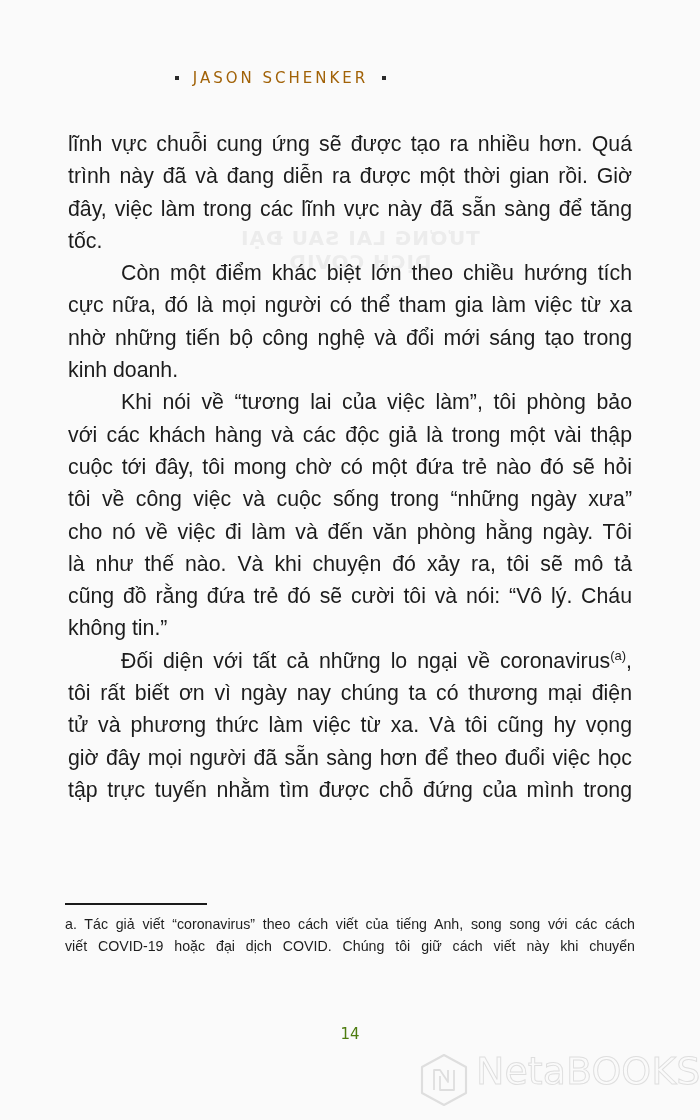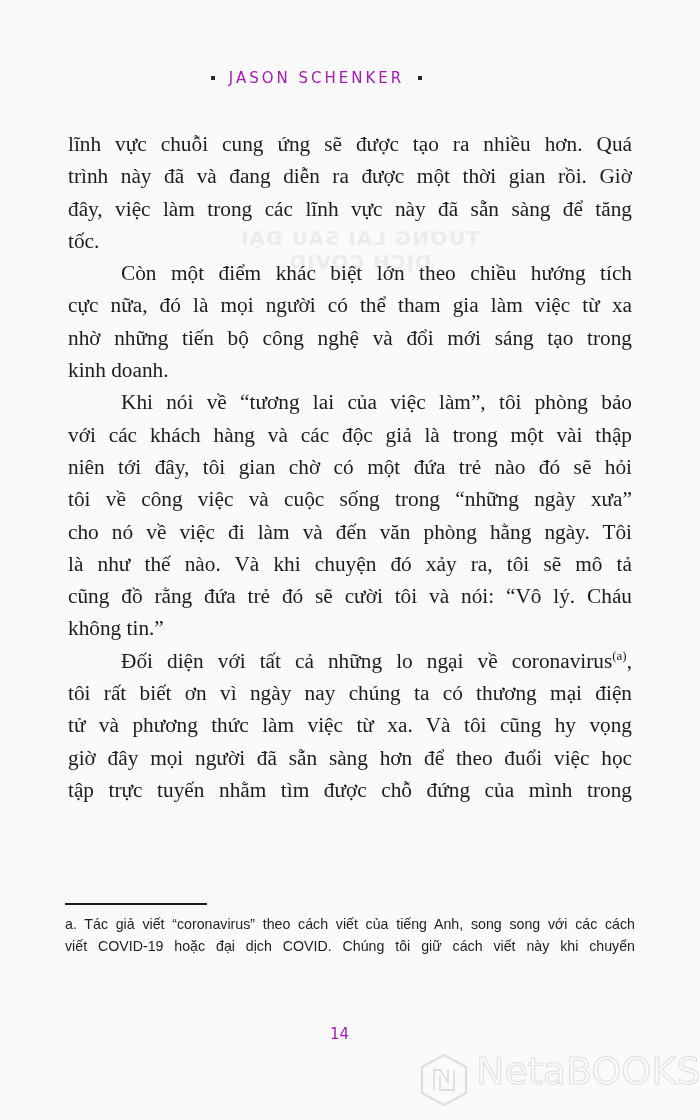--- a/index.html
+++ b/index.html
@@ -36,40 +36,39 @@
     }
     .running-head {
       position: absolute;
       top: 69px;
       left: 0;
       width: 561px;
       text-align: center;
       font-family: "DejaVu Sans", sans-serif;
       font-size: 15px;
       letter-spacing: 3px;
-      color: #a21caf;
+      color: #a16207;
       font-weight: normal;
-      padding-left: 36px;
     }
     .running-head .dot {
       display: inline-block;
       width: 4px;
       height: 4px;
       background: #2a2a2a;
       vertical-align: middle;
       margin: 0 14px;
       position: relative;
       top: -1px;
     }
     .body-text {
       position: absolute;
       top: 128px;
       left: 68px;
       width: 564px;
-      font-family: Liberation Serif, serif;
+      font-family: Liberation Sans, sans-serif;
       font-size: 21.3px;
       line-height: 32.3px;
       text-align: justify;
       color: #1c1c1c;
     }
     .body-text p {
       margin: 0;
     }
     .line {
       display: block;
@@ -107,24 +106,24 @@
       text-align-last: justify;
     }
     .footnote .line.last {
       text-align-last: left;
     }
     .page-number {
       position: absolute;
       top: 1025px;
       left: 330px;
       width: 40px;
-      text-align: left;
+      text-align: center;
       font-family: "DejaVu Sans", sans-serif;
       font-size: 15px;
-      color: #a21caf;
+      color: #4d7c0f;
     }
     .watermark {
       position: absolute;
       top: 1052px;
       left: 418px;
       height: 60px;
       display: flex;
       gap: 6px;
       opacity: 0.9;
     }
@@ -160,21 +159,21 @@
   </p>
   <p>
     <span class="line" style="padding-left:53px">Còn một điểm khác biệt lớn theo chiều hướng tích</span>
     <span class="line">cực nữa, đó là mọi người có thể tham gia làm việc từ xa</span>
     <span class="line">nhờ những tiến bộ công nghệ và đổi mới sáng tạo trong</span>
     <span class="line last">kinh doanh.</span>
   </p>
   <p>
     <span class="line" style="padding-left:53px">Khi nói về “tương lai của việc làm”, tôi phòng bảo</span>
     <span class="line">với các khách hàng và các độc giả là trong một vài thập</span>
-    <span class="line">niên tới đây, tôi gian chờ có một đứa trẻ nào đó sẽ hỏi</span>
+    <span class="line">cuộc tới đây, tôi mong chờ có một đứa trẻ nào đó sẽ hỏi</span>
     <span class="line">tôi về công việc và cuộc sống trong “những ngày xưa”</span>
     <span class="line">cho nó về việc đi làm và đến văn phòng hằng ngày. Tôi</span>
     <span class="line">là như thế nào. Và khi chuyện đó xảy ra, tôi sẽ mô tả</span>
     <span class="line">cũng đồ rằng đứa trẻ đó sẽ cười tôi và nói: “Vô lý. Cháu</span>
     <span class="line last">không tin.”</span>
   </p>
   <p>
     <span class="line" style="padding-left:53px"><span>Đối diện với tất cả những lo ngại về coronavirus</span><sup class="fnref">(a)</sup><span>,</span></span>
     <span class="line">tôi rất biết ơn vì ngày nay chúng ta có thương mại điện</span>
     <span class="line">tử và phương thức làm việc từ xa. Và tôi cũng hy vọng</span>

